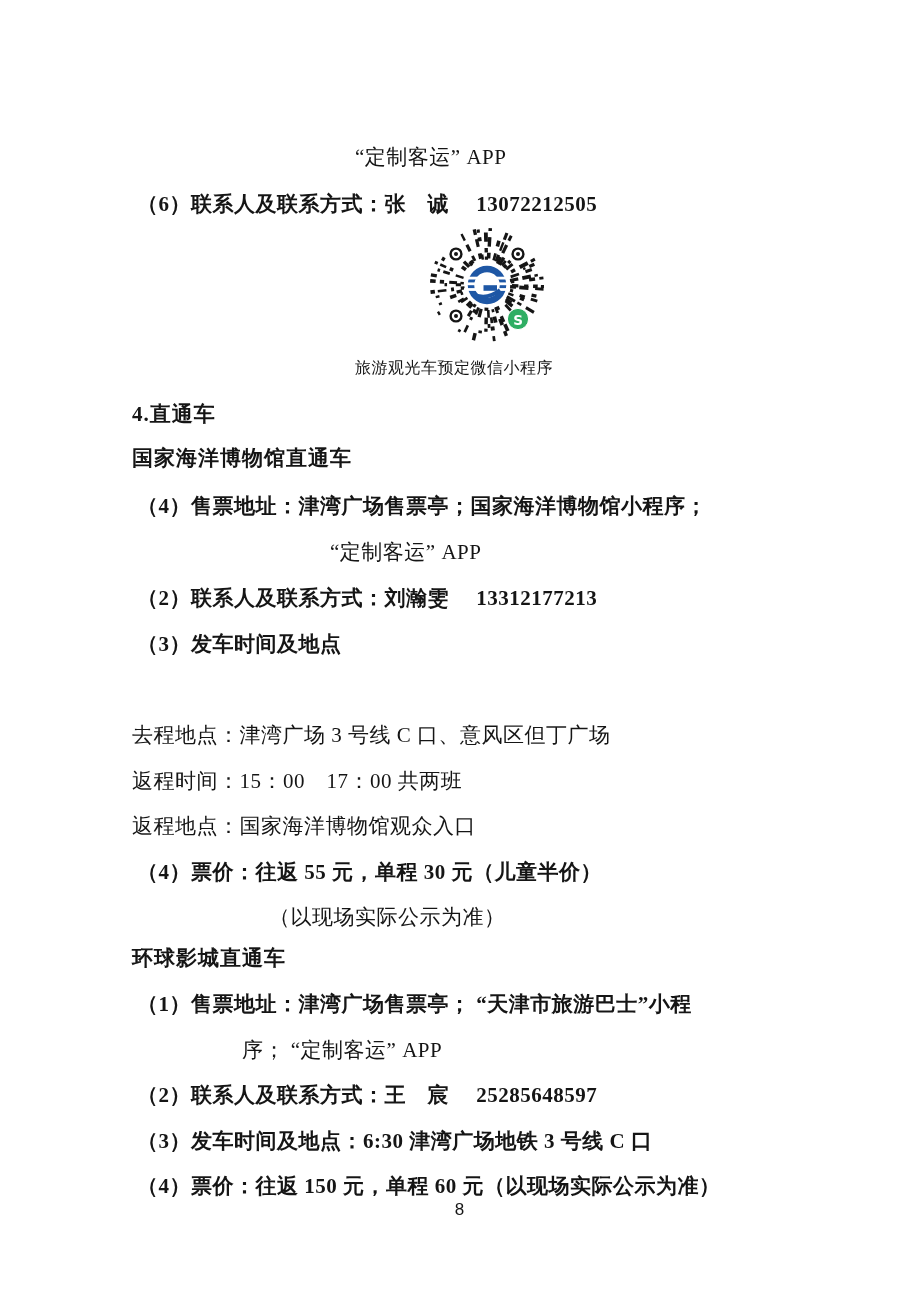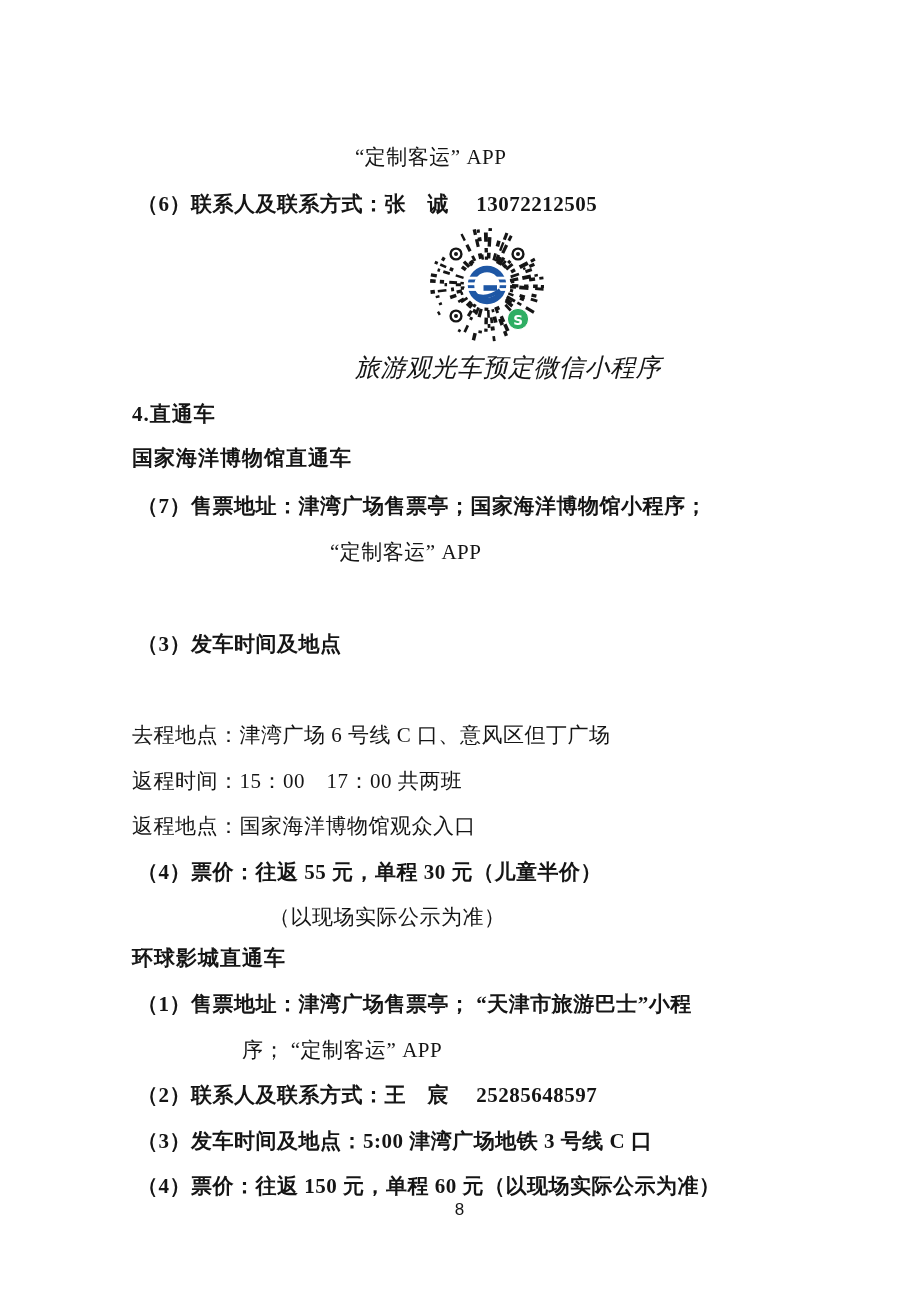--- a/index.html
+++ b/index.html
@@ -27,22 +27,22 @@
   .ind-mid{padding-left:137px;}
   .ind-seq{padding-left:110px;}
   .qr-wrap{
     position:absolute;left:426px;top:224px;
     width:122px;height:122px;
   }
   .qr-wrap svg{display:block;width:122px;height:122px;}
   .caption{
     position:absolute;left:140px;right:48px;top:352px;
     height:32px;line-height:32px;
-    font-size:25px;white-space:pre;
-    padding-left:215px;letter-spacing:0.5px;font-style:italic;
+    font-size:16px;white-space:pre;
+    padding-left:215px;letter-spacing:0.5px;
   }
   .pageno{
     position:absolute;left:0;right:0;top:1198px;
     text-align:center;
     font-size:17px;line-height:24px;
     font-family:"Liberation Sans","DejaVu Sans",sans-serif;
   }
 </style>
 </head>
 <body>
@@ -191,29 +191,30 @@
           <circle cx="0" cy="0" r="10.6" fill="#2fae63"></circle>
           <circle cx="0" cy="0" r="10.6" fill="none" stroke="#ffffff" stroke-width="1"></circle>
           <text x="0" y="0.8" fill="#ffffff" font-size="13.5" font-weight="bold" text-anchor="middle" dominant-baseline="central" font-family="DejaVu Sans, sans-serif">S</text>
         </g>
       </svg>
   </div>
   <div class="caption">旅游观光车预定微信小程序</div>
 
   <div class="l b" style="top:391px">4.直通车</div>
   <div class="l b" style="top:435px">国家海洋博物馆直通车</div>
-  <div class="l num" style="top:483px">（7）售票地址：津湾广场售票亭；国家海洋博物馆小程序；</div>
+  <div class="l num" style="top:483px">（4）售票地址：津湾广场售票亭；国家海洋博物馆小程序；</div>
   <div class="l ind-app2" style="top:529px">“定制客运” APP</div>
+  <div class="l num" style="top:575px">（2）联系人及联系方式：刘瀚雯　 13312177213</div>
   <div class="l num" style="top:621px">（3）发车时间及地点</div>
-  <div class="l" style="top:712px">去程地点：津湾广场 6 号线 C 口、意风区但丁广场</div>
+  <div class="l" style="top:712px">去程地点：津湾广场 3 号线 C 口、意风区但丁广场</div>
   <div class="l" style="top:758px">返程时间：15：00　17：00 共两班</div>
   <div class="l" style="top:803px">返程地点：国家海洋博物馆观众入口</div>
   <div class="l num" style="top:849px">（4）票价：往返 55 元，单程 30 元（儿童半价）</div>
   <div class="l b" style="top:935px">环球影城直通车</div>
   <div class="l ind-mid" style="top:894px">（以现场实际公示为准）</div>
   <div class="l num" style="top:981px">（1）售票地址：津湾广场售票亭； “天津市旅游巴士”小程</div>
   <div class="l ind-seq" style="top:1027px">序； “定制客运” APP</div>
   <div class="l num" style="top:1072px">（2）联系人及联系方式：王　宸　 25285648597</div>
-  <div class="l num" style="top:1118px">（3）发车时间及地点：5:00 津湾广场地铁 3 号线 C 口</div>
+  <div class="l num" style="top:1118px">（3）发车时间及地点：6:30 津湾广场地铁 3 号线 C 口</div>
   <div class="l num" style="top:1163px">（4）票价：往返 150 元，单程 60 元（以现场实际公示为准）</div>
 
   <div class="pageno">8</div>
 </div>
 
 </body></html>

